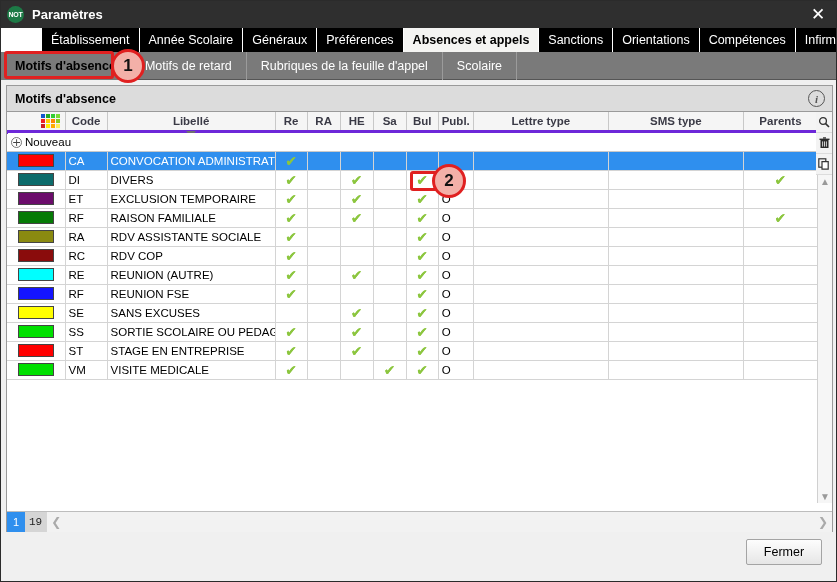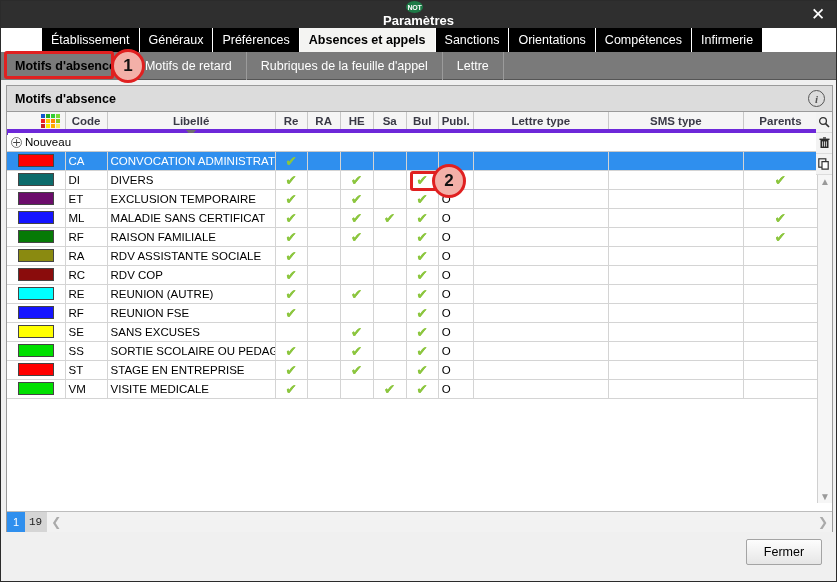--- a/index.html
+++ b/index.html
@@ -16,21 +16,20 @@
     overflow: hidden;
   }
 
   
   .titlebar {
     height: 27px;
     background: #2f2f2f;
     display: flex; align-items: center;
     padding: 0 6px;
     position: relative;
-    flex-direction: column;
   }
   .app-logo {
     width: 17px; height: 17px; border-radius: 50%;
     background: #1d7a46;
     color: #fff; font-size: 7px; font-weight: bold;
     display: flex; align-items: center; justify-content: center;
     letter-spacing: -0.3px;
     margin-right: 8px;
   }
   .title-text {
@@ -144,21 +143,21 @@
   .grid-wrap { position: relative; }
   table.grid {
     border-collapse: collapse;
     table-layout: fixed;
     width: 811px;
     font-size: 11.5px;
   }
   table.grid th {
     background: #f5f5f5;
     border-right: 1px solid #c8c8c8;
-    border-bottom: 6px solid #6d28d9;
+    border-bottom: 4px solid #6d28d9;
     height: 20px;
     font-size: 11.5px;
     color: #3a3a46;
     font-weight: bold;
     padding: 0 2px;
     position: relative;
   }
   table.grid td {
     border-right: 1px solid #d4d4d4;
     border-bottom: 1px solid #d4d4d4;
@@ -299,34 +298,35 @@
 <div id="app">
 
   <div class="titlebar">
     <div class="app-logo">NOT</div>
     <div class="title-text">Paramètres</div>
     <div class="win-close">✕</div>
   </div>
 
   <div class="tabstrip1" id="tabs1">
       <div class="tab1">Établissement</div>
+      <div class="tab1">Année Scolaire</div>
       <div class="tab1">Généraux</div>
       <div class="tab1">Préférences</div>
       <div class="tab1 active">Absences et appels</div>
       <div class="tab1">Sanctions</div>
       <div class="tab1">Orientations</div>
       <div class="tab1">Compétences</div>
       <div class="tab1">Infirmerie</div>
     </div>
 
   <div class="tabstrip2" id="tabs2">
       <div class="tab2 active">Motifs d'absence</div>
       <div class="tab2">Motifs de retard</div>
       <div class="tab2">Rubriques de la feuille d'appel</div>
-      <div class="tab2">Lettre</div>
+      <div class="tab2">Scolaire</div>
     </div>
 
   <div class="anno-box" style="left:3px; top:50px; width:110px; height:28px;"></div>
   <div class="anno-circle" style="left:110px; top:48px;">1</div>
 
   <div class="panel">
     <div class="panel-header">
       <div class="panel-title">Motifs d'absence</div>
       <div class="info-icon">i</div>
     </div>
@@ -434,36 +434,20 @@
               <td style="text-align: center;"><span class="chk">✔</span></td>
               <td style="text-align: center;"></td>
               <td style="text-align: center;"><span class="chk">✔</span></td>
               <td style="text-align: left;">O</td>
               <td></td>
               <td></td>
               <td style="text-align: center;"></td>
             </tr>
             <tr class="row-sel-holder">
               <td>
-                <span class="swatch" style="background: rgb(20, 20, 255);"></span>
-              </td>
-              <td>ML</td>
-              <td>MALADIE SANS CERTIFICAT</td>
-              <td style="text-align: center;"><span class="chk">✔</span></td>
-              <td style="text-align: center;"></td>
-              <td style="text-align: center;"><span class="chk">✔</span></td>
-              <td style="text-align: center;"><span class="chk">✔</span></td>
-              <td style="text-align: center;"><span class="chk">✔</span></td>
-              <td style="text-align: left;">O</td>
-              <td></td>
-              <td></td>
-              <td style="text-align: center;"><span class="chk">✔</span></td>
-            </tr>
-            <tr class="row-sel-holder">
-              <td>
                 <span class="swatch" style="background: rgb(6, 122, 6);"></span>
               </td>
               <td>RF</td>
               <td>RAISON FAMILIALE</td>
               <td style="text-align: center;"><span class="chk">✔</span></td>
               <td style="text-align: center;"></td>
               <td style="text-align: center;"><span class="chk">✔</span></td>
               <td style="text-align: center;"></td>
               <td style="text-align: center;"><span class="chk">✔</span></td>
               <td style="text-align: left;">O</td>

